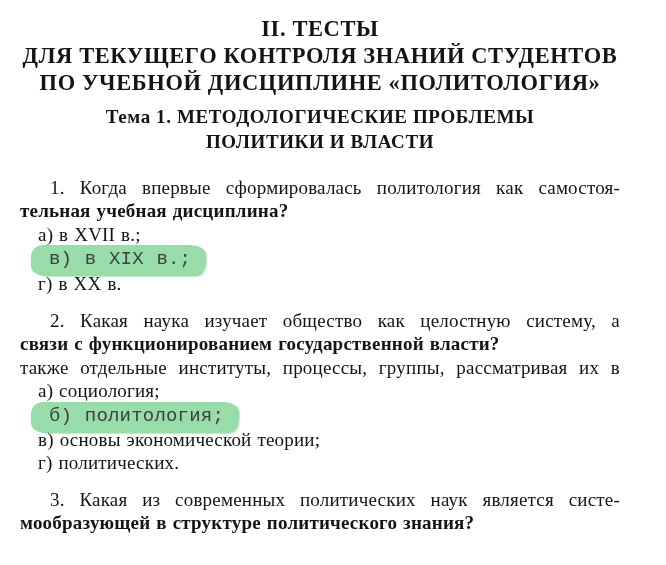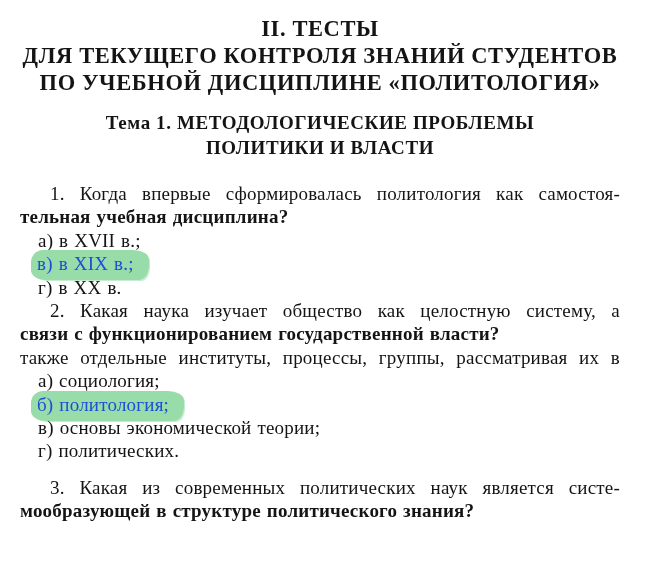--- a/index.html
+++ b/index.html
@@ -20,51 +20,52 @@
 
   .doc-header {
     padding-top: 15px;
     text-align: center;
     font-weight: bold;
     font-size: 22.5px;
     line-height: 27px;
     letter-spacing: 0.6px;
   }
   .topic-heading {
-    margin-top: 14px;
+    margin-top: 8px;
     text-align: center;
     font-weight: bold;
     font-size: 19px;
     line-height: 25px;
     letter-spacing: 0.6px;
   }
   .question {
     font-size: 19px;
     line-height: 23.4px;
     letter-spacing: 0.2px;
   }
   .q1 { margin-top: 22px; }
-  .q2 { }
+  .q2 { margin-top: 14px; }
   .q3 { margin-top: 13px; }
 
   .qline { text-align: justify; text-align-last: justify; }
   .qline.last { text-align: left; text-align-last: auto; word-spacing: 1px; font-weight: bold; }
   .qline.first { text-indent: 30px; }
 
   .option { padding-left: 18px; word-spacing: 1px; }
   .opt-text { position: relative; }
 
   
   .hl {
     background: #97dca9;
-    color: #1d4ed8;
+    color: #404040;
     border-radius: 12px 16px 10px 14px / 12px 9px 14px 10px;
-    padding: 3px 15px 6px 6px;
+    padding: 3px 15px 6px 18px;
     margin-left: -7px;
     box-shadow: 2px 2px 0 -1px rgba(151, 220, 169, 0.55);
+    font-family: Liberation Mono, monospace;
   }
 </style>
 </head>
 <body>
 
 <div class="page">
 
   <div class="doc-header block">
     <div>II. ТЕСТЫ</div>
     <div>ДЛЯ ТЕКУЩЕГО КОНТРОЛЯ ЗНАНИЙ СТУДЕНТОВ</div>

